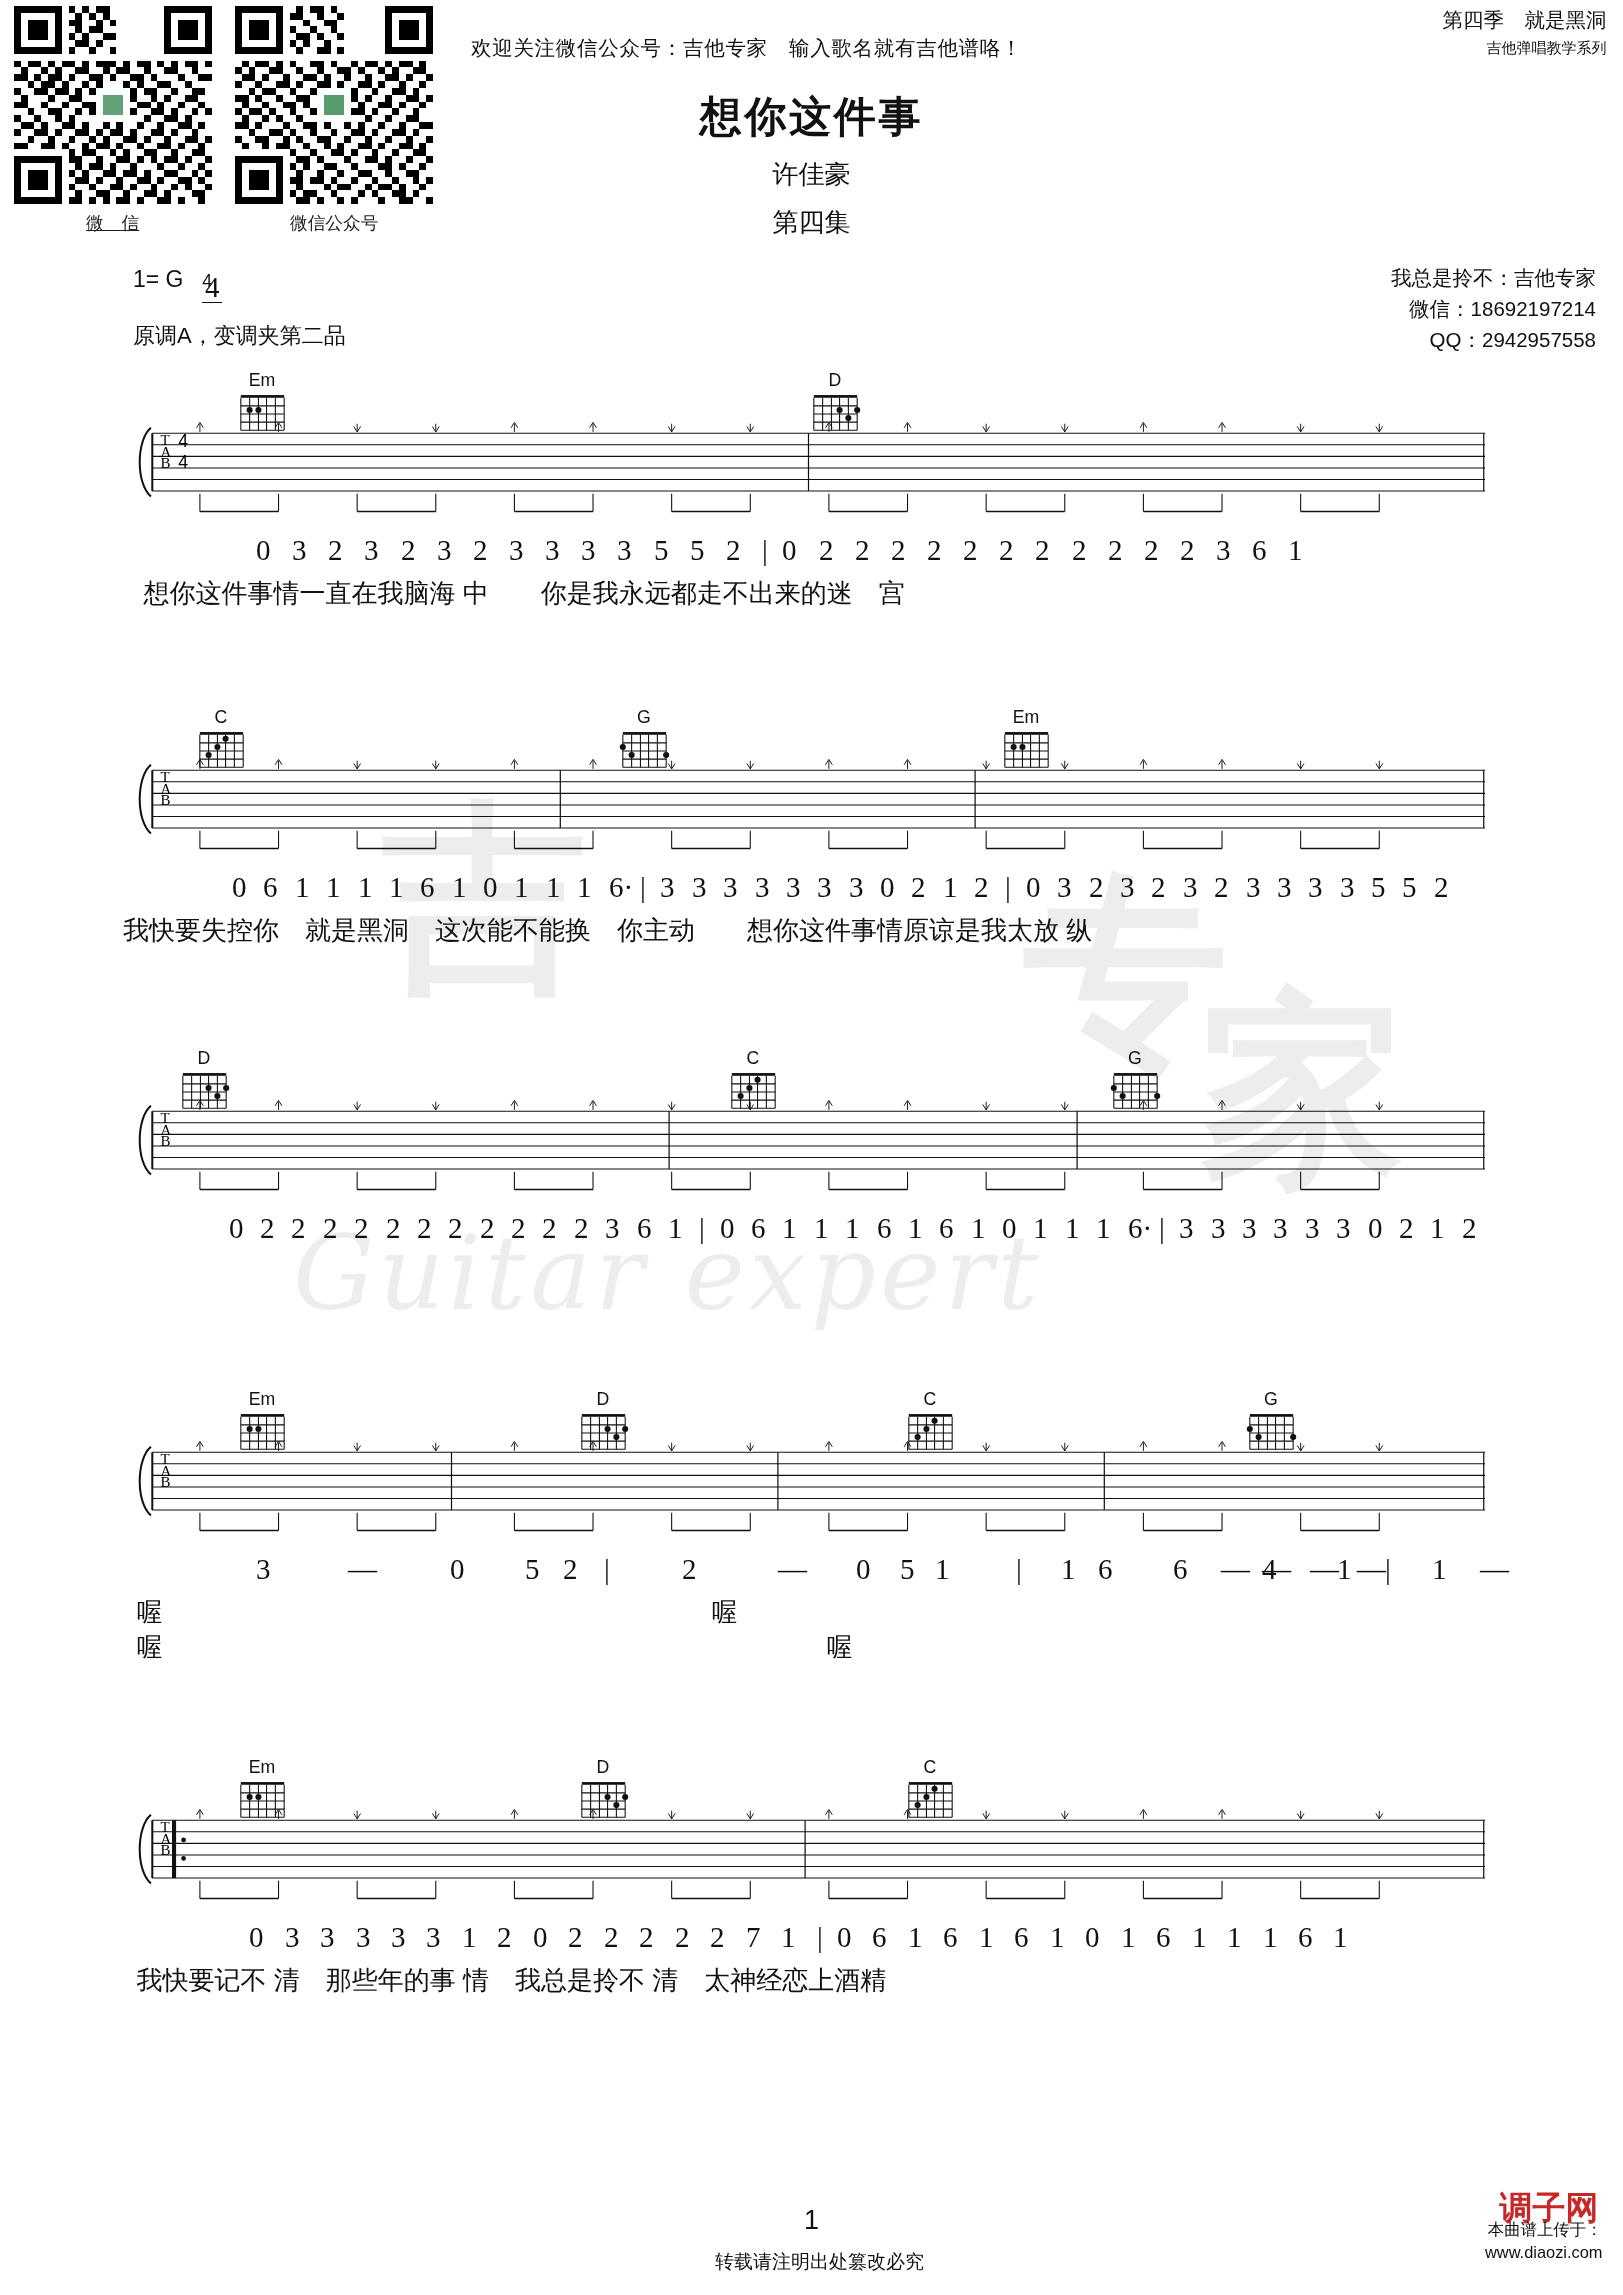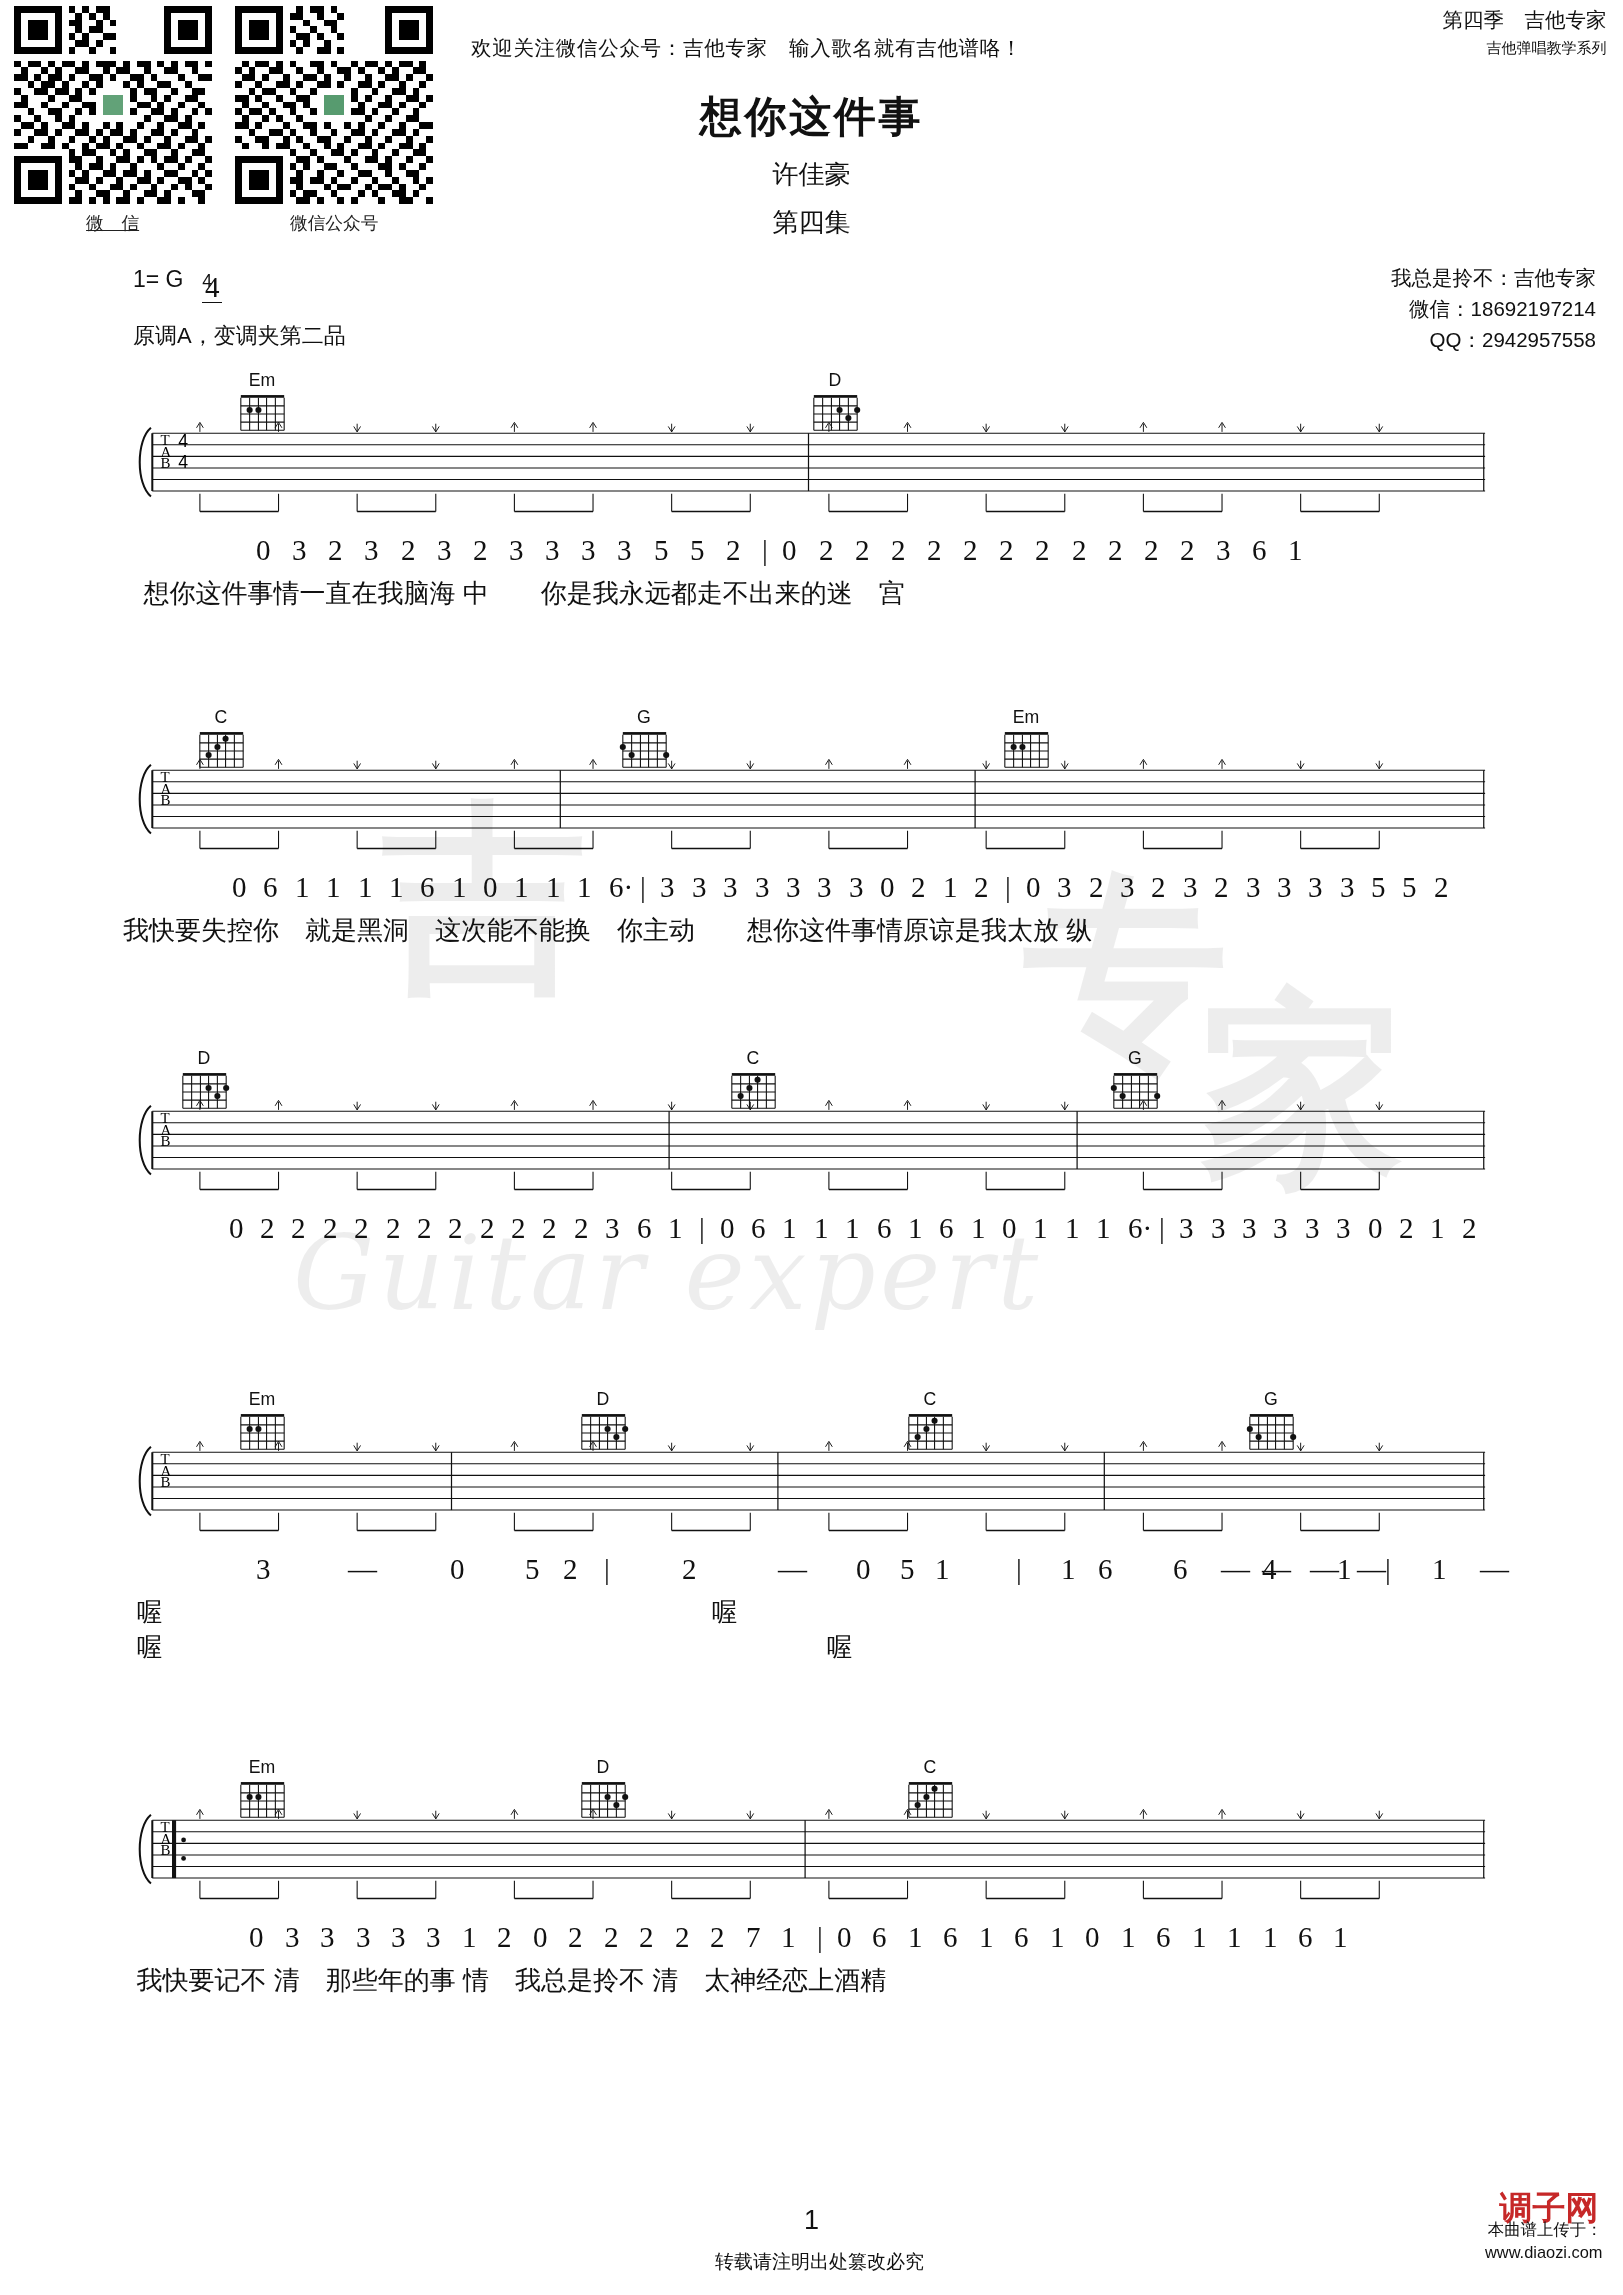--- a/index.html
+++ b/index.html
@@ -518,21 +518,21 @@
       <rect x="12" y="12" width="5" height="5" fill="#fff"></rect>
       <rect x="13" y="13" width="3" height="3" fill="#1f7a3f" opacity=".75"></rect>
     </svg>
     <div class="qr-cap" style="left:0;">微信公众号</div>
   </div>
 </div>
 
 <div class="promo">欢迎关注微信公众号：吉他专家　输入歌名就有吉他谱咯！</div>
 
 <div class="season">
-  <div class="l1">第四季　吉他专家</div>
+  <div class="l1">第四季　就是黑洞</div>
   <div class="l2">吉他弹唱教学系列</div>
 </div>
 
 <div class="title">想你这件事</div>
 <div class="artist">许佳豪</div>
 <div class="episode">第四集</div>
 
 <div class="contact">
   <div>我总是拎不：吉他专家</div>
   <div>微信：18692197214</div>

